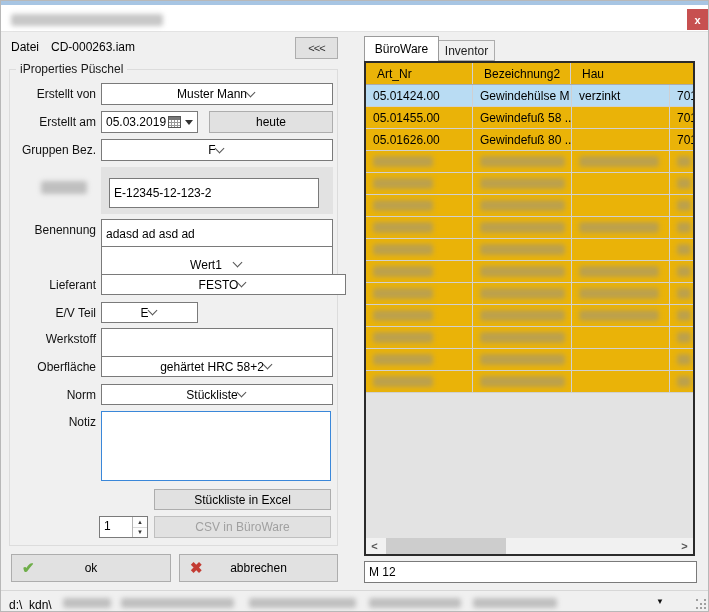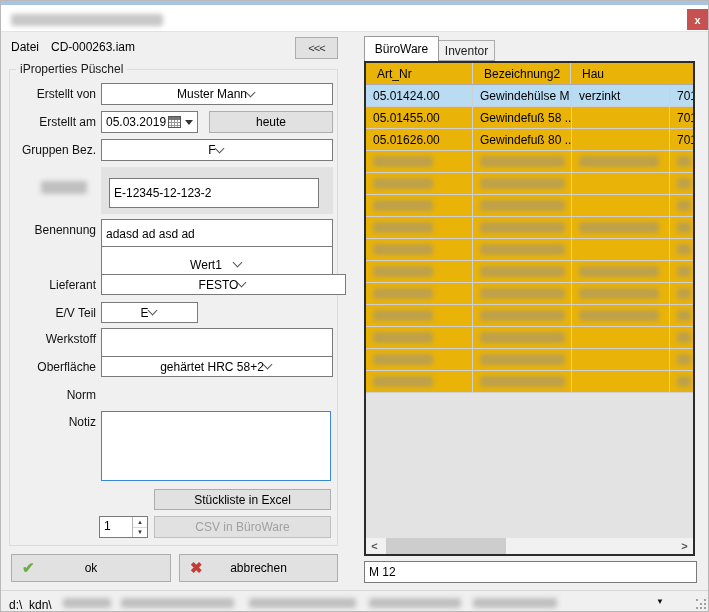--- a/index.html
+++ b/index.html
@@ -178,20 +178,24 @@
   <span class="flabel" style="top:331px;">Werkstoff</span>
   <input class="tbox" style="left: 100px; top: 327px; width: 232px; height: 21px;" value="">
 
   <span class="flabel" style="top:359px;">Oberfläche</span>
   <div class="combo" style="left:100px; top:355px; width:232px; height:21px;">
     <span class="val">gehärtet HRC 58+2</span>
     <span class="chev"></span>
   </div>
 
   <span class="flabel" style="top:387px;">Norm</span>
+  <div class="combo" style="left:100px; top:383px; width:232px; height:21px;">
+    <span class="val">Stückliste</span>
+    <span class="chev"></span>
+  </div>
 
   <span class="flabel" style="top:414px;">Notiz</span>
   <textarea class="notiz" value="" style=""></textarea>
 
   <div class="btn" style="left:153px; top:488px; width:177px; height:21px;">
     <span>Stückliste in Excel</span>
   </div>
 
   <div class="spinner">
     <span class="num">1</span>

